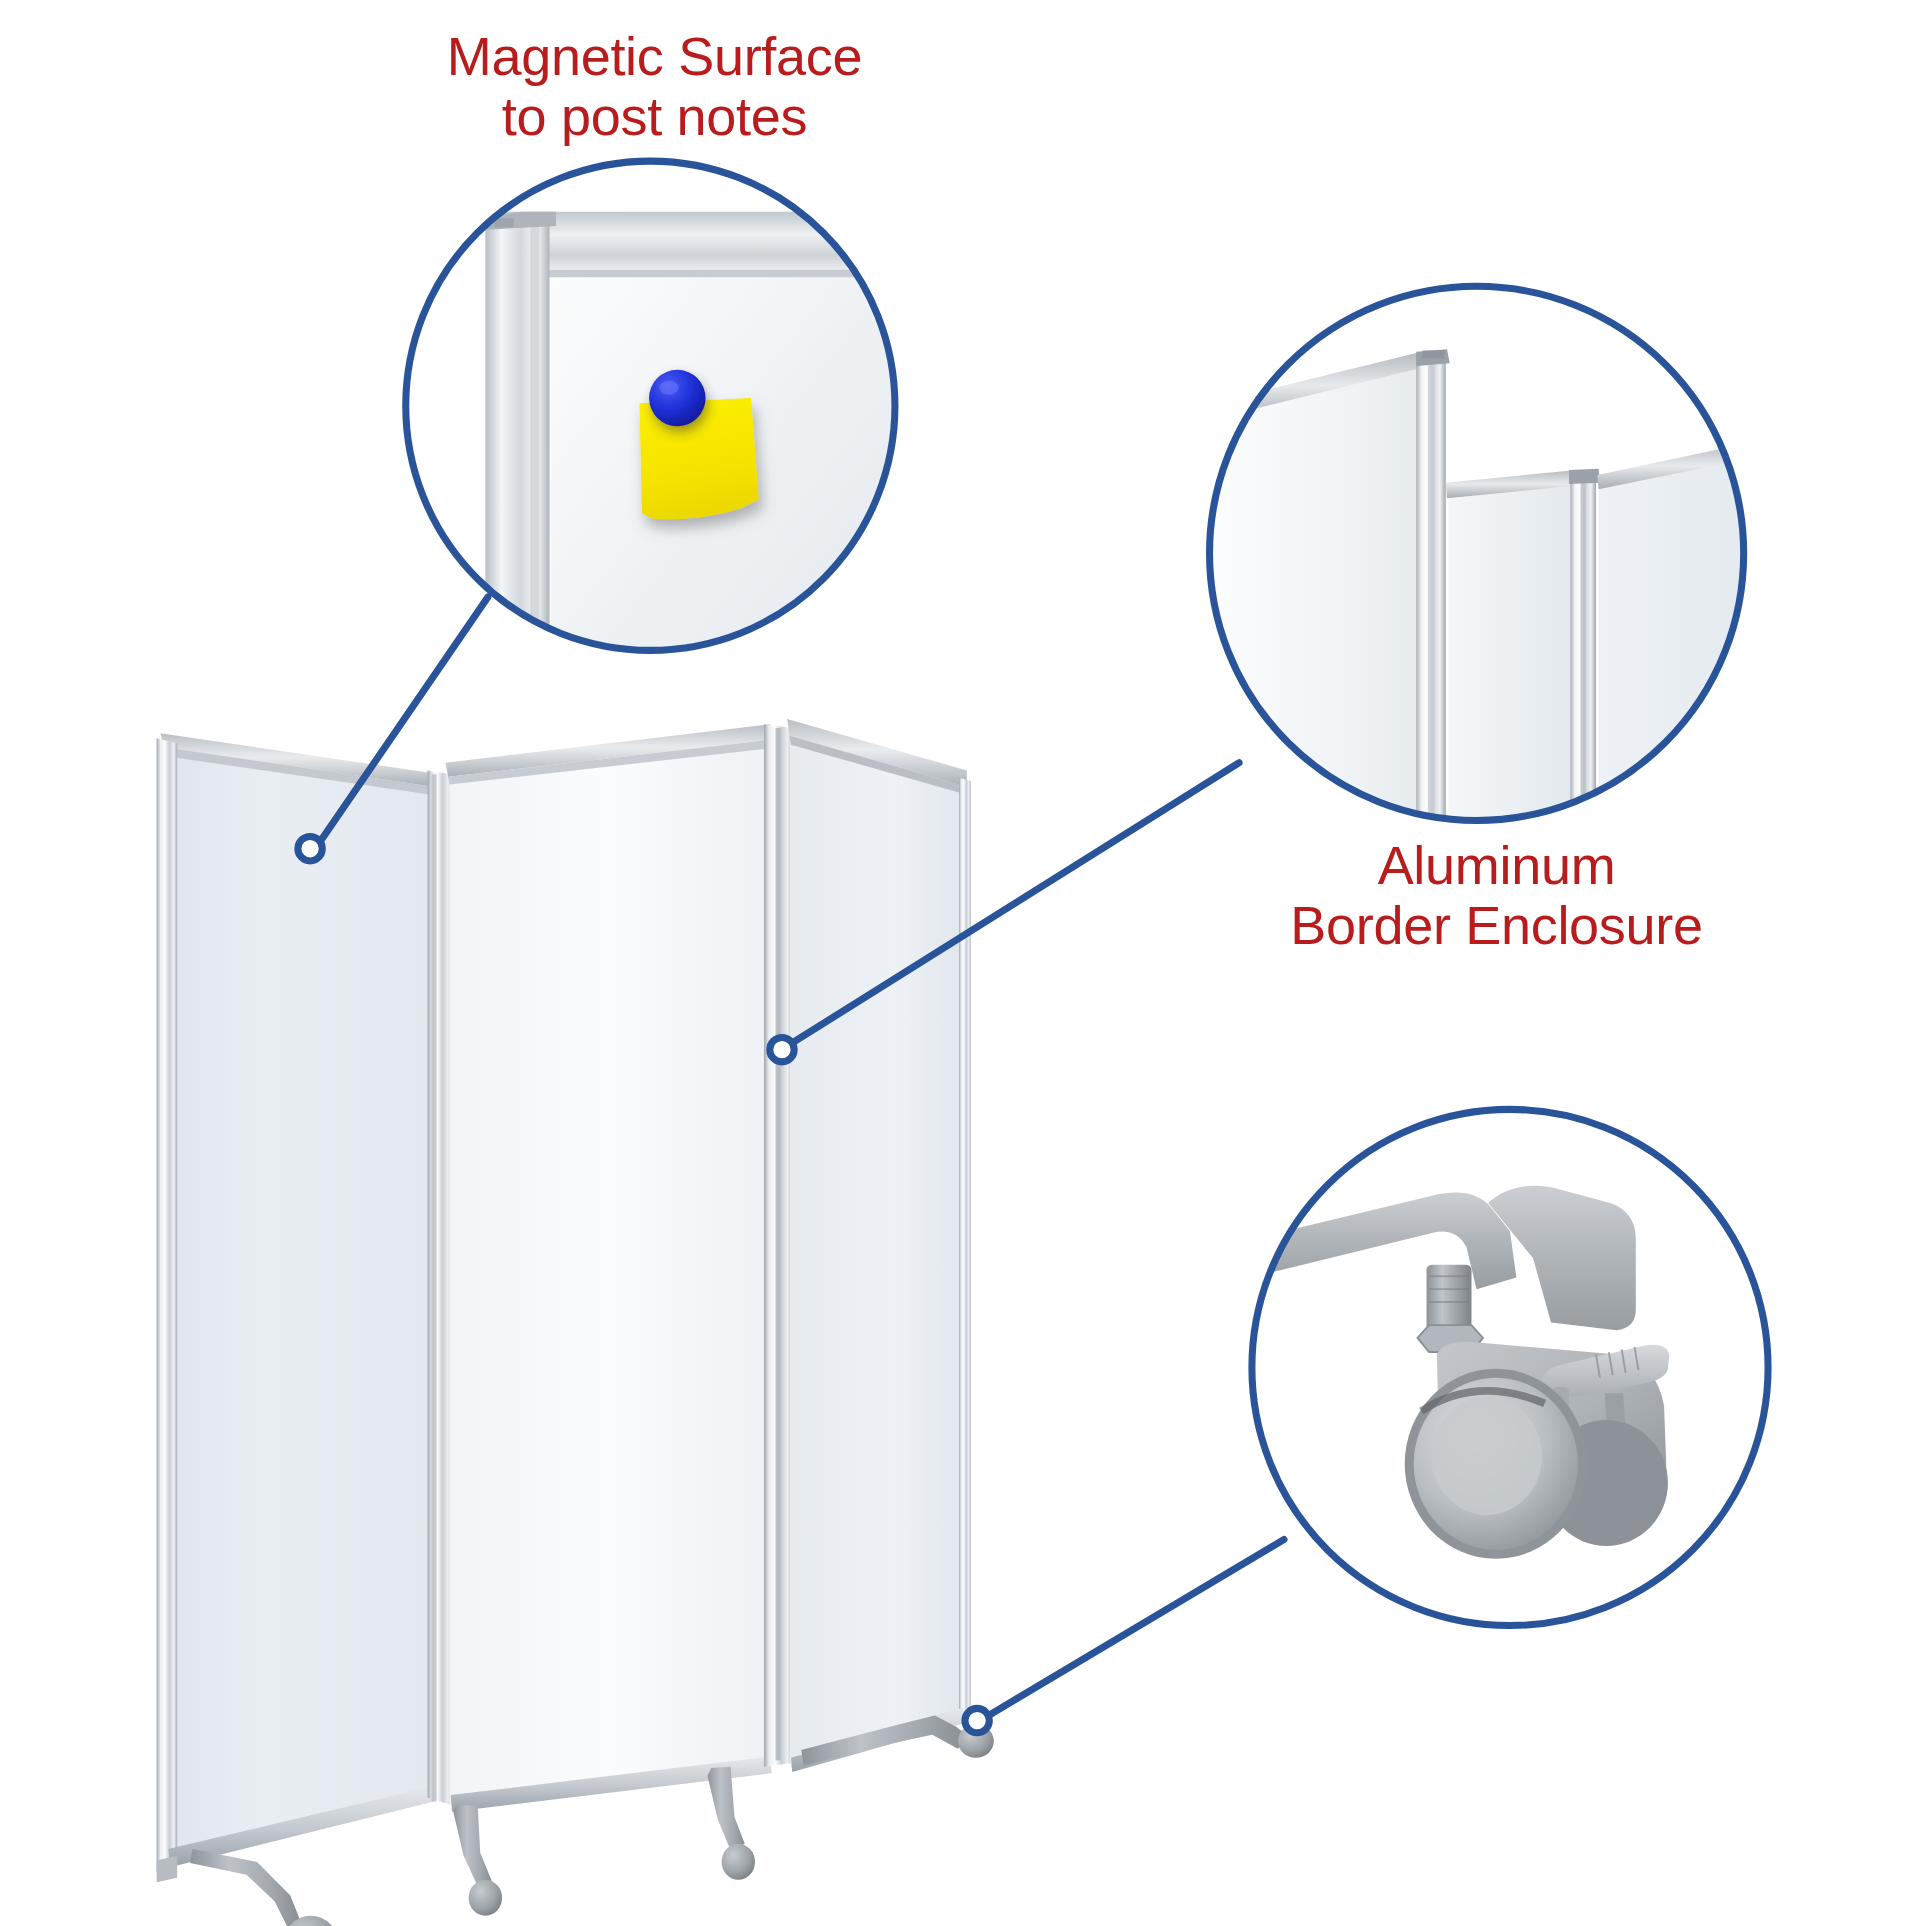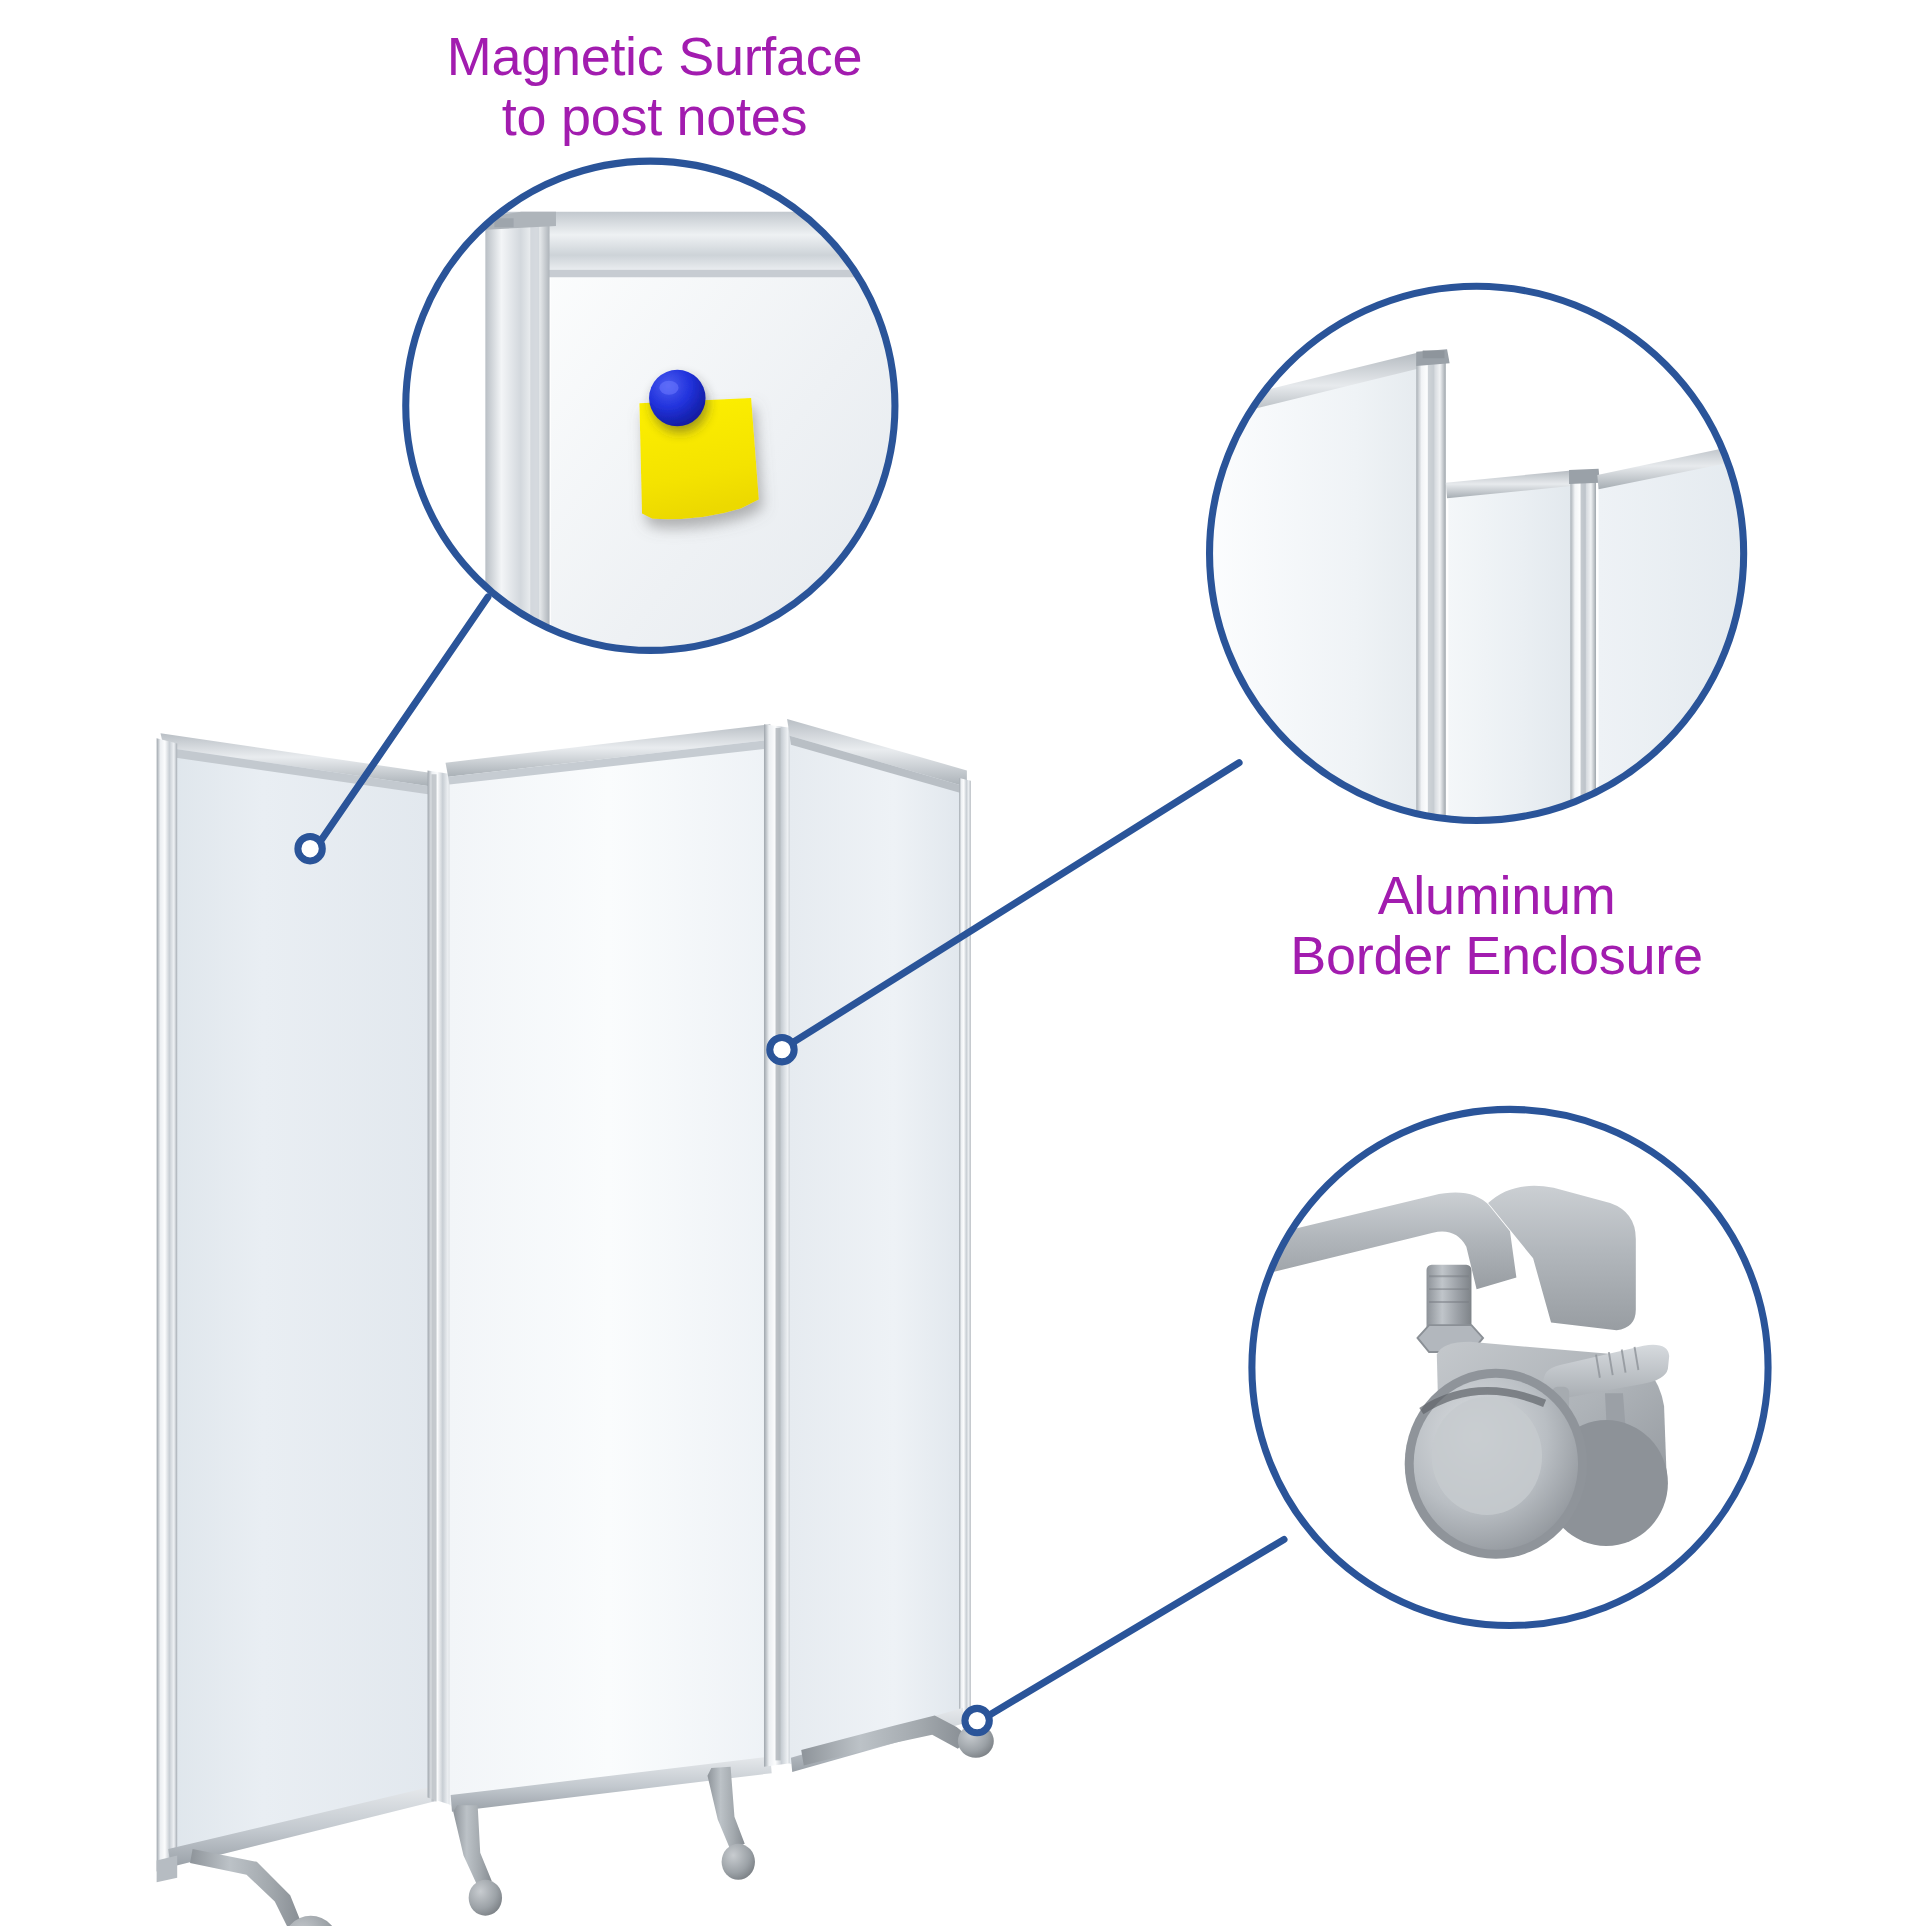--- a/index.html
+++ b/index.html
@@ -5,26 +5,26 @@
   html,body{margin:0;padding:0;background:#ffffff;}
   body{
     width:1926px;height:1926px;position:relative;overflow:hidden;
     font-family:"Liberation Sans","DejaVu Sans",sans-serif;
     background:#ffffff;
   }
   #stage{position:absolute;left:0;top:0;width:1926px;height:1926px;}
   .layer{position:absolute;left:0;top:0;width:1926px;height:1926px;}
   
   .caption{
-    position:absolute;color:#a21caf;text-align:center;
+    position:absolute;color:#b91c1c;text-align:center;
     font-weight:400;letter-spacing:-0.3px;line-height:1.12;
     white-space:pre-line;
   }
   #cap-magnetic{ left:282px; top:26px;  width:745px; font-size:54px; font-stretch:condensed;}
-  #cap-aluminum{ left:1156px;top:835px;width:681px; font-size:54px;margin-top:30px;}
+  #cap-aluminum{ left:1156px;top:835px;width:681px; font-size:54px;}
   #cap-casters { left:1207px;top:1656px;width:681px; font-size:54px;}
 </style>
 </head>
 <body>
 
 <div id="stage">
 
   <svg class="layer" viewBox="0 0 3000 3000">
     <defs>
       <linearGradient id="panelFaceL" x1="0" y1="0" x2="1" y2="0">

